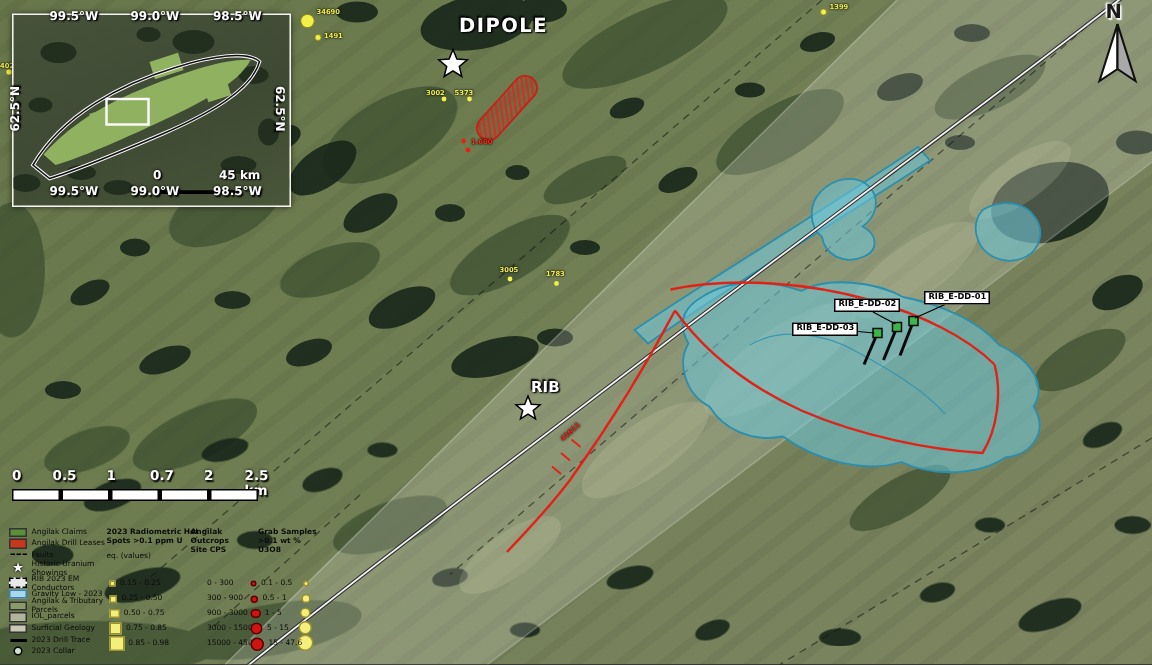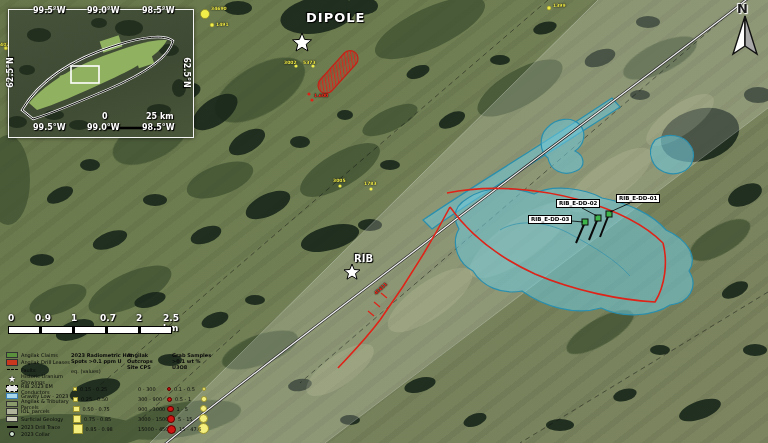--- a/index.html
+++ b/index.html
@@ -263,27 +263,27 @@
     </svg>
     <span class="insetlabel" style="left:24px;top:-4px;">99.5°W</span>
     <span class="insetlabel" style="left:78px;top:-4px;">99.0°W</span>
     <span class="insetlabel" style="left:133px;top:-4px;">98.5°W</span>
     <span class="insetlabel" style="left:24px;top:113px;">99.5°W</span>
     <span class="insetlabel" style="left:78px;top:113px;">99.0°W</span>
     <span class="insetlabel" style="left:133px;top:113px;">98.5°W</span>
     <span class="insetlabel" style="left:-14px;top:58px;transform:rotate(-90deg);">62.5°N</span>
     <span class="insetlabel" style="left:162px;top:58px;transform:rotate(90deg);">62.5°N</span>
     <span class="insetlabel" style="left:93px;top:102px;">0</span>
-    <span class="insetlabel" style="left:137px;top:102px;">25 km</span>
+    <span class="insetlabel" style="left:137px;top:102px;">45 km</span>
   </div>
 
   <div id="scalebar">
     <div class="ticks">
       <span style="left:0px;">0</span>
-      <span style="left:27px;">0.9</span>
+      <span style="left:27px;">0.5</span>
       <span style="left:63px;">1</span>
       <span style="left:92px;">0.7</span>
       <span style="left:128px;">2</span>
       <span style="left:155px;">2.5 km</span>
     </div>
     <div class="bar">
         <i></i>
         <i></i>
         <i></i>
         <i></i>

